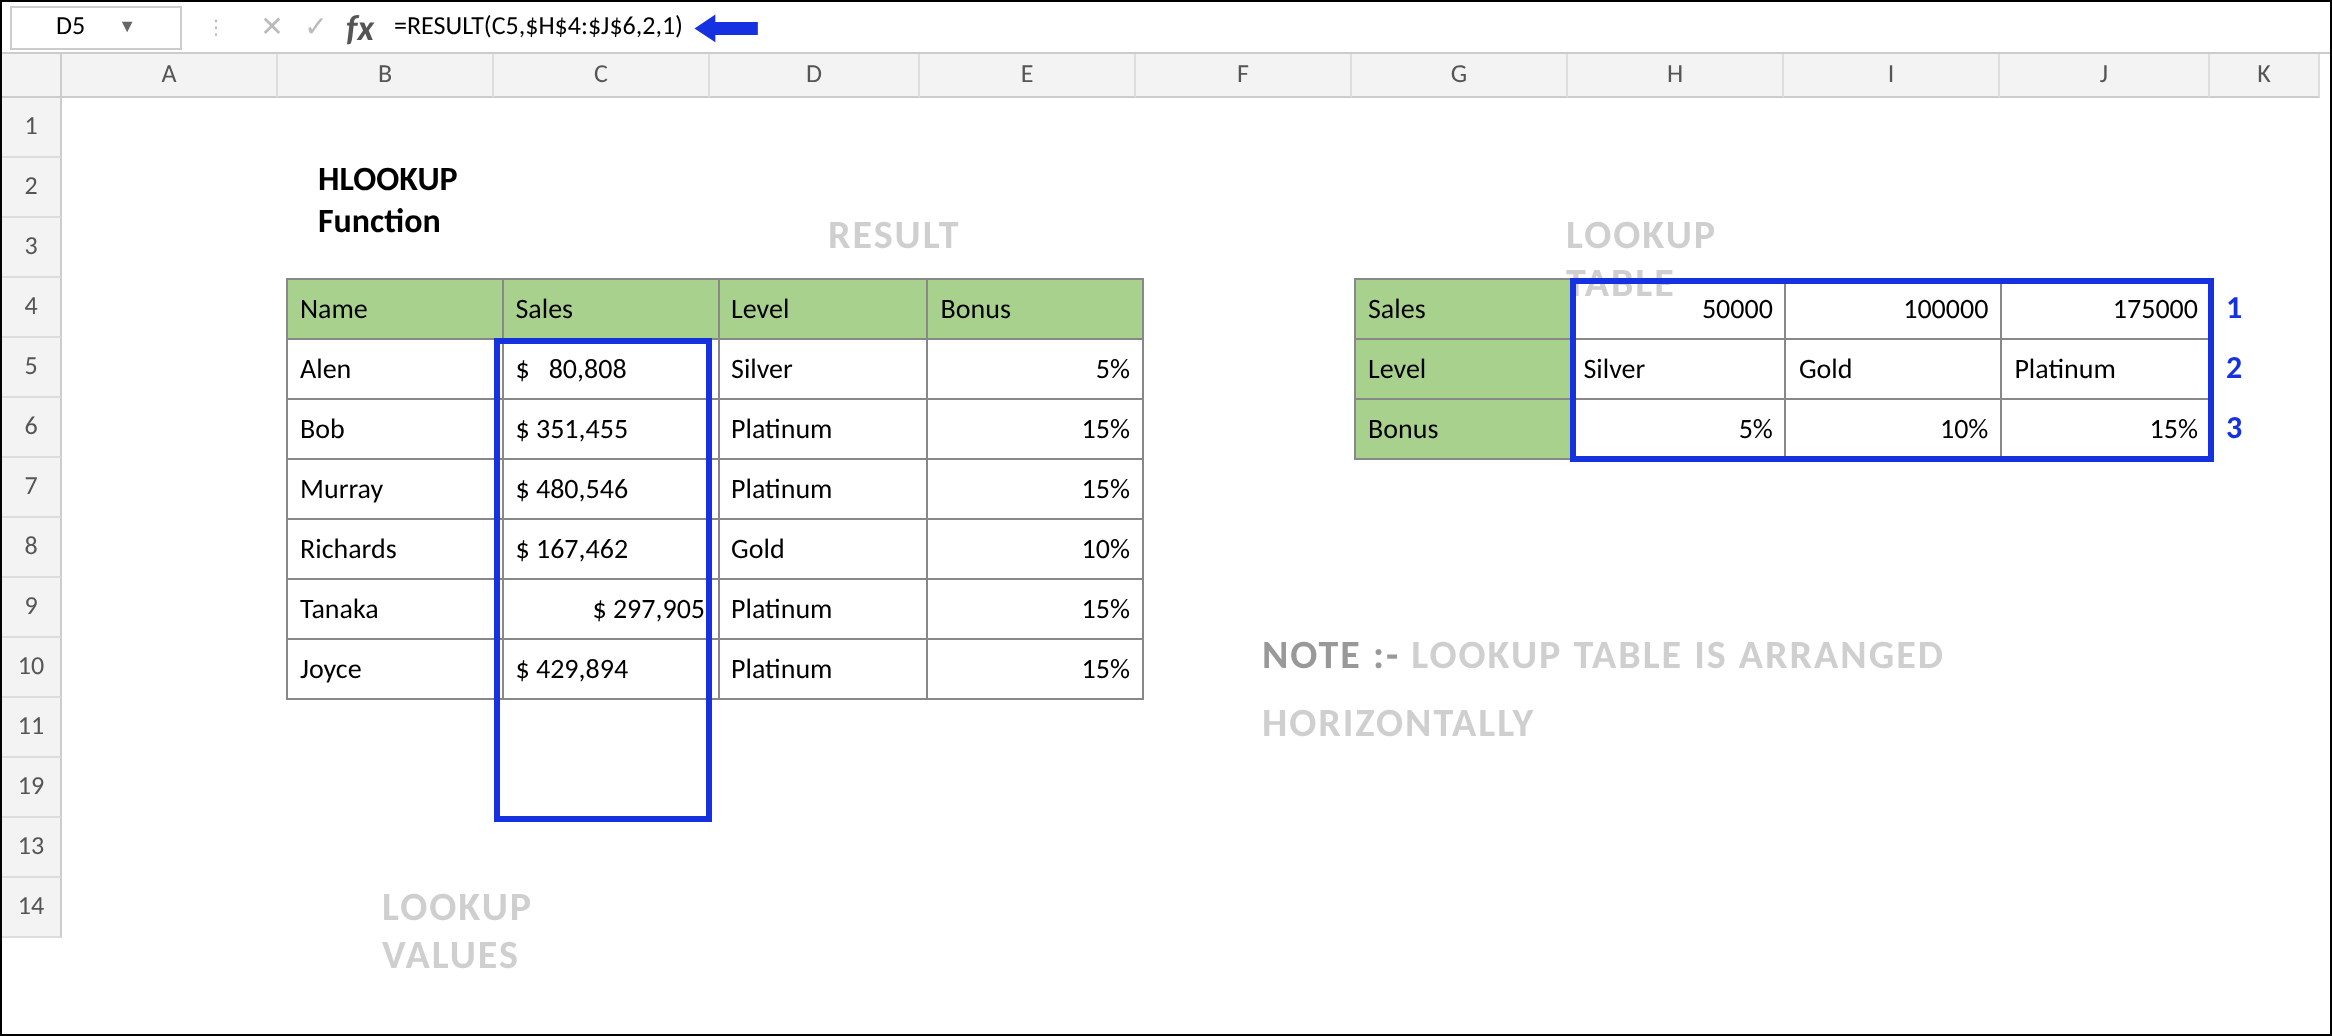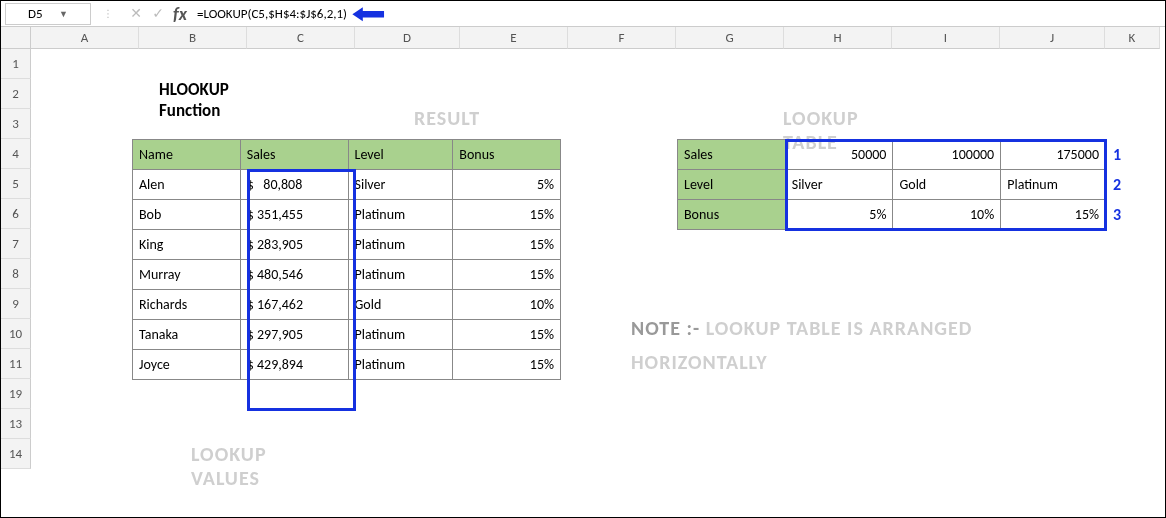--- a/index.html
+++ b/index.html
@@ -45,21 +45,21 @@
 <div class="fbar">
   <div class="namebox">
     <span>D5</span>
     <span class="dd">▼</span>
   </div>
   <div class="fbar-sep">⋮</div>
   <div class="fbar-btn">✕</div>
   <div class="fbar-btn">✓</div>
   <div class="fx">fx</div>
   <div class="formula">
-    <span>=LOOKUP(C5,$H$4:$J$6,2,1)</span>
+    <span>=RESULT(C5,$H$4:$J$6,2,1)</span>
     <span class="arrow">⬅</span>
   </div>
 </div>
 
 <div class="sheet">
   <div class="corner"></div>
   <div class="colhdrs" id="colhdrs">
       <div class="colhdr cw-A" style="width: 108px;">A</div>
       <div class="colhdr cw-B" style="width: 108px;">B</div>
       <div class="colhdr cw-C" style="width: 108px;">C</div>
@@ -87,21 +87,21 @@
       <div class="rowhdr">19</div>
       <div class="rowhdr">13</div>
       <div class="rowhdr">14</div>
     </div>
 
   <div class="grid">
     <div class="title" style="left:128px; top:30px;">HLOOKUP Function</div>
     <div class="anno" style="left:383px; top:57px;">RESULT</div>
     <div class="anno" style="left:752px; top:57px;">LOOKUP TABLE</div>
 
-    <table class="dtable" style="left:101px; top:90px; width:429px;">
+    <table class="dtable" style="left:112px; top:90px; width:429px;">
       <tbody>
           <tr>
         <th style="width:108px">Name</th>
         <th style="width:108px">Sales</th>
         <th style="width:105px">Level</th>
         <th style="width:108px">Bonus</th>
       </tr>
       </tbody>
         <tbody id="mainrows">
           <tr>
@@ -110,40 +110,34 @@
             <td>Silver</td>
             <td class="rnum">5%</td>
           </tr>
           <tr>
             <td>Bob</td>
             <td style="white-space: pre; margin-top: 44px;">$ 351,455</td>
             <td>Platinum</td>
             <td class="rnum">15%</td>
           </tr>
           <tr>
-            <td>King</td>
-            <td style="white-space: pre;">$ 283,905</td>
-            <td>Platinum</td>
-            <td class="rnum">15%</td>
-          </tr>
-          <tr>
             <td>Murray</td>
             <td style="white-space: pre;">$ 480,546</td>
             <td>Platinum</td>
             <td class="rnum">15%</td>
           </tr>
           <tr>
             <td>Richards</td>
             <td style="white-space: pre;">$ 167,462</td>
             <td>Gold</td>
             <td class="rnum">10%</td>
           </tr>
           <tr>
             <td>Tanaka</td>
-            <td style="white-space: pre;">$ 297,905</td>
+            <td style="white-space: pre; text-align: right;">$ 297,905</td>
             <td>Platinum</td>
             <td class="rnum">15%</td>
           </tr>
           <tr>
             <td>Joyce</td>
             <td style="white-space: pre;">$ 429,894</td>
             <td>Platinum</td>
             <td class="rnum">15%</td>
           </tr>
         </tbody>

